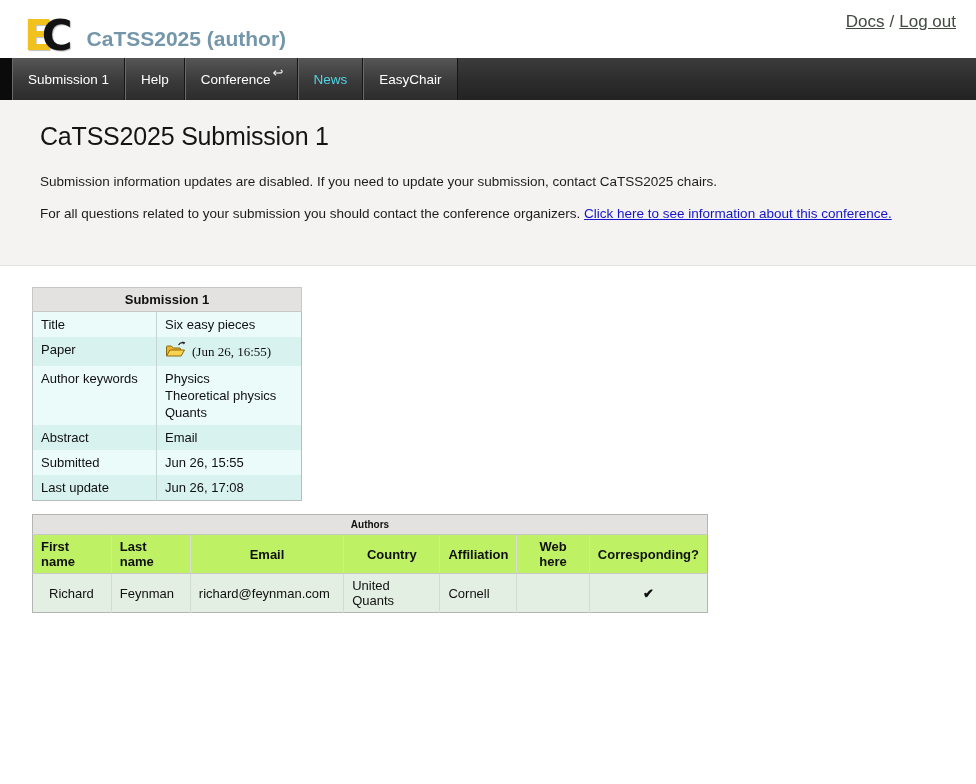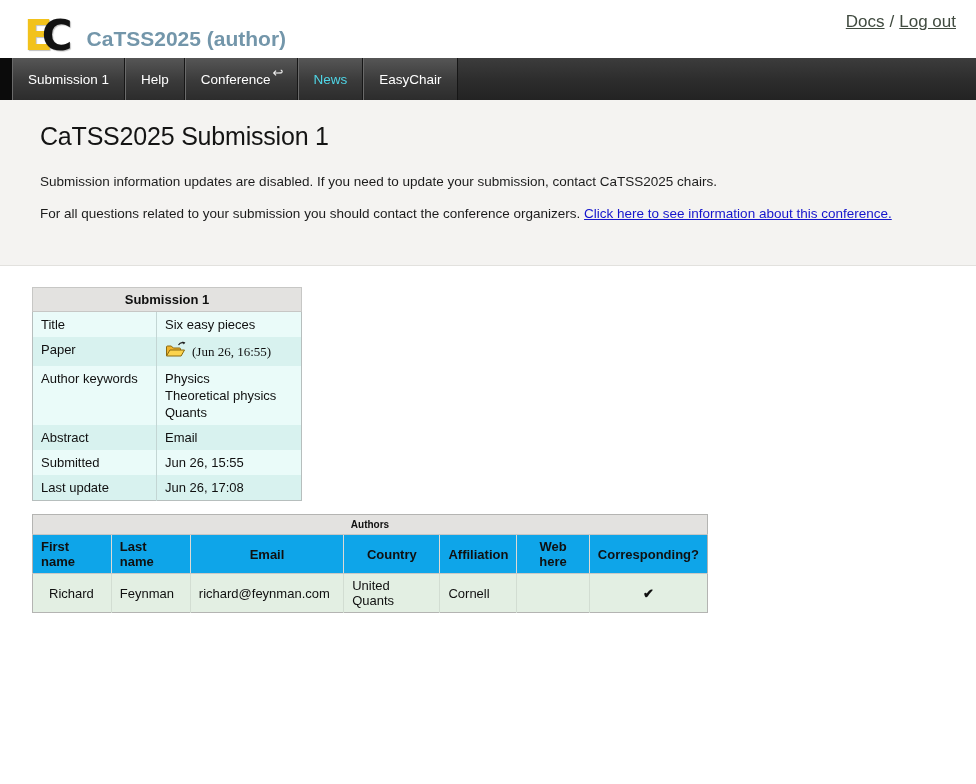--- a/index.html
+++ b/index.html
@@ -50,21 +50,21 @@
   .sub-table td.lbl { width:124px; }
   .sub-table td.val { border-left:1px solid #c3d6d4; }
   .r-odd  { background:#eafbf9; }
   .r-even { background:#d8f2ef; }
   .paper-cell { display:flex; align-items:center; gap:6px;font-family:Liberation Serif, serif; }
   .folder-icon { display:inline-block; cursor:pointer; }
 
   .authors-table { margin:13px 0 0 32px; width:676px; border:1px solid #b4b4b2; }
   .authors-table th.tbl-title { background:#e3e2e0; font-weight:bold; font-size:10px; padding:4px 2px;
                                 border-bottom:1px solid #c7c7c5; text-align:center; }
-  .authors-table .col-head td { background:#0ea5e9; font-weight:bold; padding:4px 8px;
+  .authors-table .col-head td { background:#bef264; font-weight:bold; padding:4px 8px;
                                 border-left:1px solid #dbdad5; border-bottom:1px solid #c9c9c6; }
   .authors-table .col-head td:first-child { border-left:none; }
   .authors-table .data-row td { background:#e3efe3; padding:4px 8px; border-left:1px solid #d2ddd2; }
   .authors-table .data-row td:first-child { border-left:none;padding-left:16px; }
   .c-center { text-align:center; }
   .check { font-weight:bold; }
 </style>
 </head>
 <body>
 

